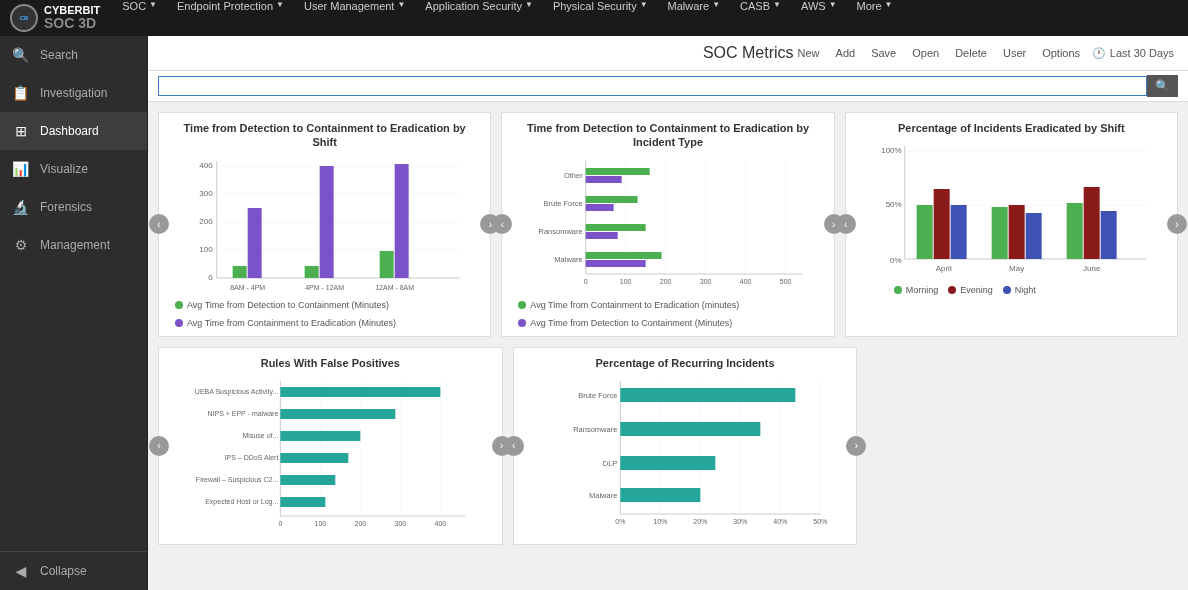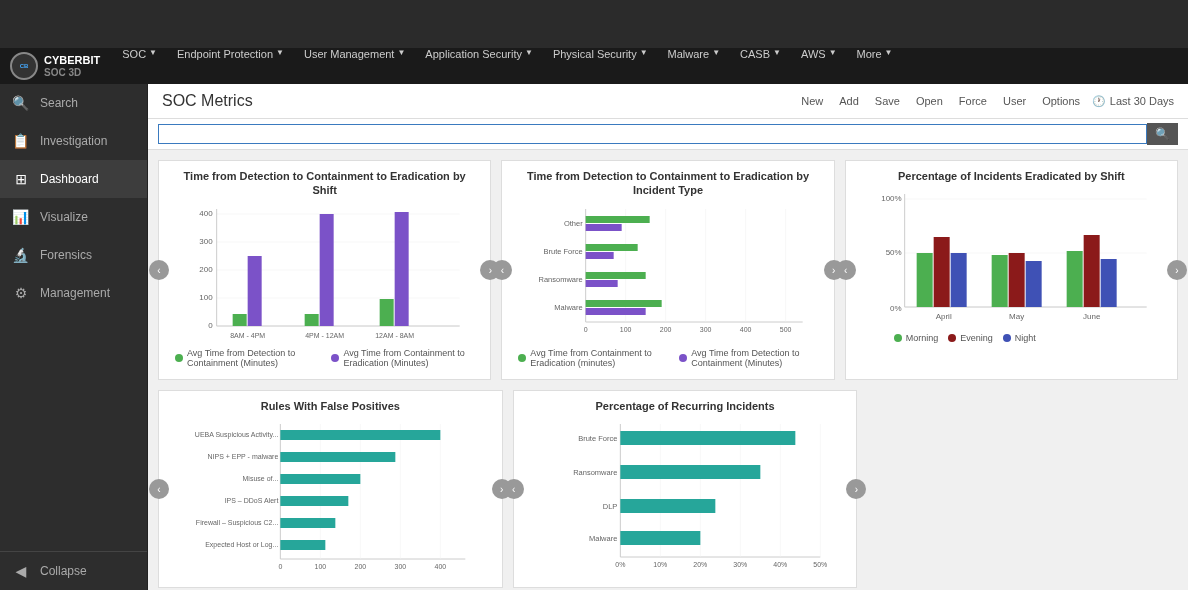--- a/index.html
+++ b/index.html
@@ -1,77 +1,77 @@
 <!DOCTYPE html>
 <html><head>
   <meta charset="utf-8">
   <style>
     * { box-sizing: border-box; margin: 0; padding: 0; }
     body { font-family: Arial, sans-serif; background: #2b2b2b; color: #ccc; font-size: 12px; display: flex; flex-direction: column; height: 590px; overflow: hidden; }
 
     
-    .top-nav { background: #1a1a1a; height: 36px; display: flex; align-items: center; padding: 0 10px; gap: 4px; flex-shrink: 0; margin-top: 48px; }
+    .top-nav { background: #1a1a1a; height: 36px; display: flex; align-items: center; padding: 0 10px; gap: 4px; flex-shrink: 0; }
     .logo-area { display: flex; align-items: center; gap: 6px; margin-right: 10px; }
     .logo-circle { width: 28px; height: 28px; border-radius: 50%; background: #333; border: 2px solid #888; display: flex; align-items: center; justify-content: center; font-size: 7px; color: #fff; font-weight: bold; }
     .logo-text { color: #fff; font-size: 11px; font-weight: bold; line-height: 1.1; }
     .nav-item { color: #ccc; font-size: 11px; padding: 0 8px; cursor: pointer; display: flex; align-items: flex-start; gap: 3px; height: 100%; }
     .nav-item .arrow { font-size: 8px; }
 
     
     .main-layout { display: flex; flex: 1; overflow: hidden; }
 
     
     .sidebar { width: 148px; background: #2d2d2d; flex-shrink: 0; display: flex; flex-direction: column; border-right: 1px solid #222; }
     .sidebar-item { display: flex; align-items: center; gap: 10px; padding: 10px 12px; cursor: pointer; color: #aaa; font-size: 12px; }
     .sidebar-item.active { background: #3d3d3d; color: #fff; }
     .sidebar-icon { width: 18px; height: 18px; display: flex; align-items: center; justify-content: center; font-size: 14px; flex-shrink: 0; }
     .sidebar-bottom { margin-top: auto; border-top: 1px solid #444; }
 
     
     .content { flex: 1; background: #f0f0f0; overflow-y: auto; }
 
     
-    .content-header { background: #fff; padding: 8px 14px; display: flex; align-items: center; justify-content: space-between; border-bottom: 1px solid #ddd; }
+    .content-header { background: #fff; padding: 8px 14px; display: flex; align-items: center; justify-content: flex-end; border-bottom: 1px solid #ddd; }
     .content-title { font-size: 16px; color: #333; font-weight: normal; }
     .header-actions { display: flex; align-items: center; gap: 8px; }
     .header-btn { color: #555; font-size: 11px; cursor: pointer; padding: 2px 4px; }
     .last-days { display: flex; align-items: center; gap: 4px; color: #555; font-size: 11px; }
 
     
     .search-bar { background: #fff; padding: 4px 10px; display: flex; align-items: center; border-bottom: 1px solid #ddd; }
     .search-input { flex: 1; border: 1px solid #3a7abf; padding: 3px 6px; font-size: 11px; outline: none; color: #333; }
     .search-btn { background: #555; color: #fff; border: none; padding: 4px 8px; cursor: pointer; font-size: 12px; }
 
     
     .charts-area { padding: 10px; display: flex; flex-direction: column; gap: 10px; }
     .charts-row { display: flex; gap: 10px; }
     .chart-card { background: #fff; flex: 1; border: 1px solid #ddd; padding: 8px; position: relative; min-height: 220px; }
     .chart-nav { position: absolute; top: 50%; transform: translateY(-50%); width: 20px; height: 20px; background: #999; border-radius: 50%; display: flex; align-items: center; justify-content: center; cursor: pointer; color: #fff; font-size: 10px; z-index: 2; }
     .chart-nav.left { left: -10px; }
     .chart-nav.right { right: -10px; }
     .chart-title { text-align: center; font-size: 11px; color: #333; margin-bottom: 6px; font-weight: bold; line-height: 1.3; }
     .chart-container { width: 100%; height: 140px; position: relative; text-align: right; }
-    .chart-legend { display: flex; gap: 18px; margin-top: 4px; }
+    .chart-legend { display: flex; flex-direction: column; gap: 8px; margin-top: 4px; }
     .legend-item { display: flex; align-items: center; gap: 4px; font-size: 9px; color: #555; }
     .legend-dot { width: 8px; height: 8px; border-radius: 50%; flex-shrink: 0; }
 
     
     svg { width: 100%; height: 100%; }
   </style>
 </head>
 <body>
 
 <div class="top-nav">
   <div class="logo-area">
     <div class="logo-circle">
       <span style="font-size:6px; color:#4af; font-weight:bold;">CB</span>
     </div>
     <div class="logo-text">
       <div>CYBERBIT</div>
-      <div style="font-size:10px; color:#888;">SOC 3D</div>
+      <div style="font-size:14px; color:#888;">SOC 3D</div>
     </div>
   </div>
   <div class="nav-item">SOC <span class="arrow">▼</span></div>
   <div class="nav-item">Endpoint Protection <span class="arrow">▼</span></div>
   <div class="nav-item">User Management <span class="arrow">▼</span></div>
   <div class="nav-item">Application Security <span class="arrow">▼</span></div>
   <div class="nav-item">Physical Security <span class="arrow">▼</span></div>
   <div class="nav-item">Malware <span class="arrow">▼</span></div>
   <div class="nav-item">CASB <span class="arrow">▼</span></div>
   <div class="nav-item">AWS <span class="arrow">▼</span></div>
@@ -115,21 +115,21 @@
 
   <div class="content">
 
     <div class="content-header">
       <div class="content-title">SOC Metrics</div>
       <div class="header-actions">
         <span class="header-btn">New</span>
         <span class="header-btn">Add</span>
         <span class="header-btn">Save</span>
         <span class="header-btn">Open</span>
-        <span class="header-btn">Force</span>
+        <span class="header-btn">Delete</span>
         <span class="header-btn">User</span>
         <span class="header-btn">Options</span>
         <div class="last-days">
           <span>🕐</span>
           <span>Last 30 Days</span>
         </div>
       </div>
     </div>
 
     <div class="search-bar">

